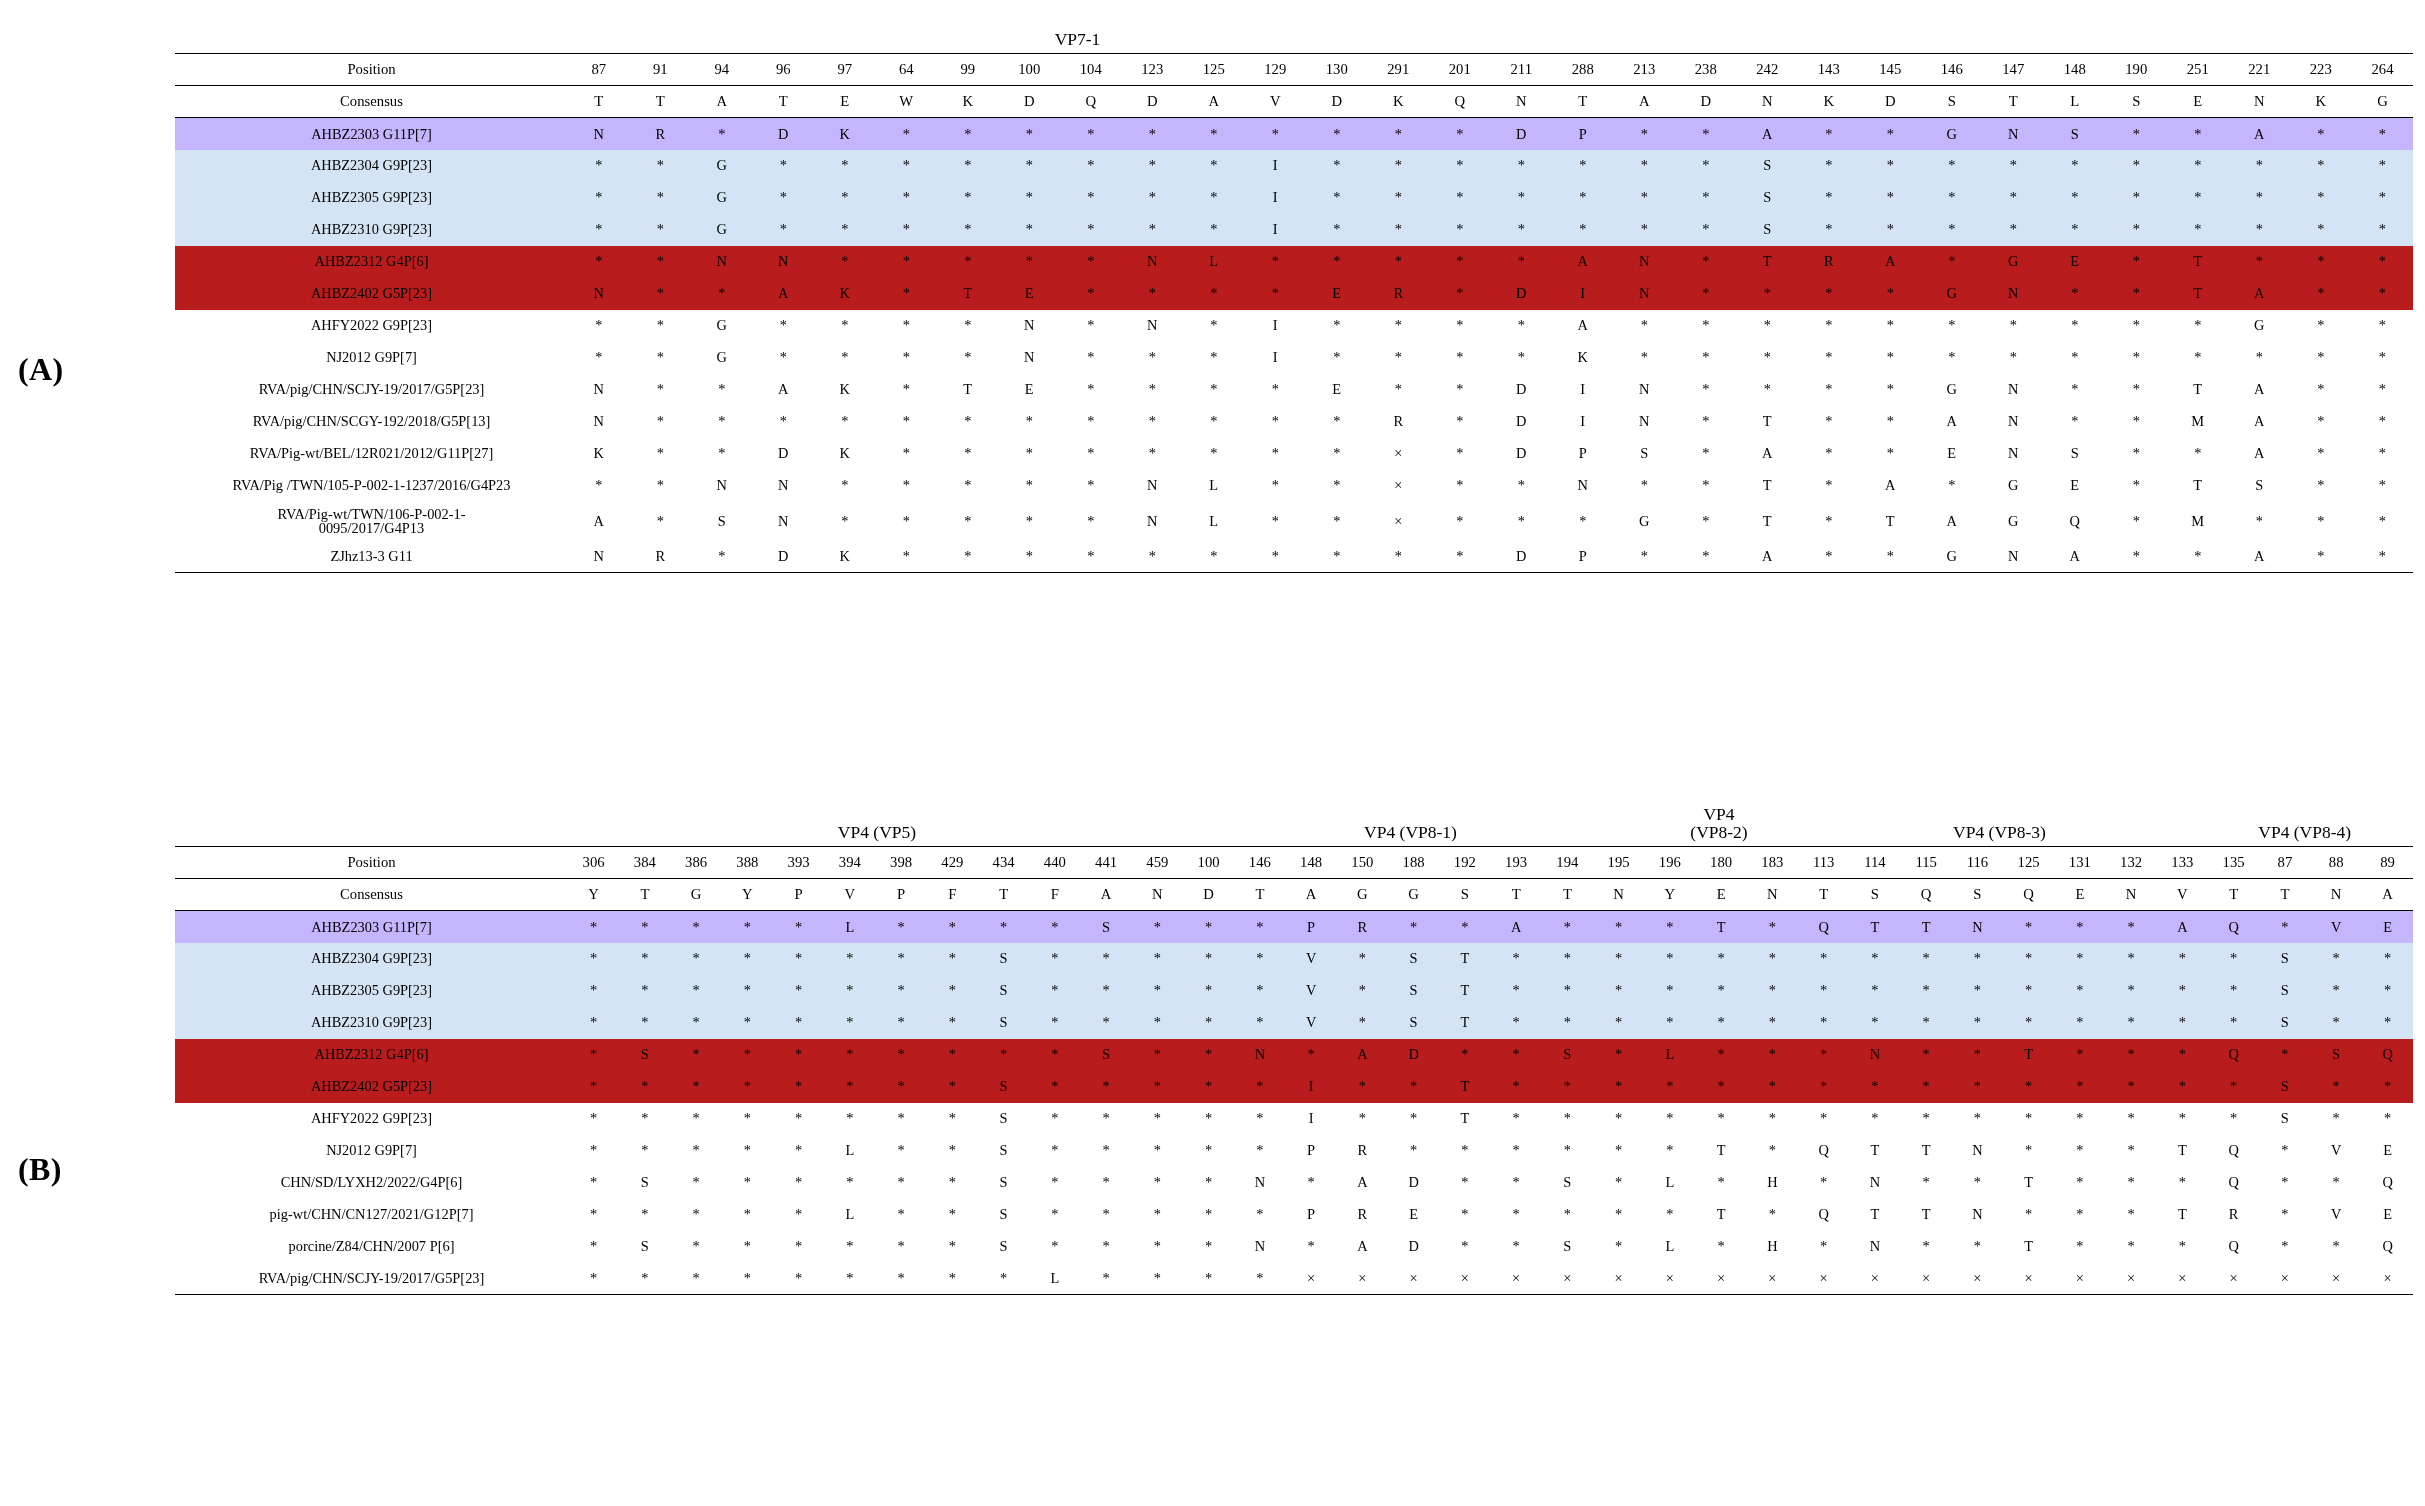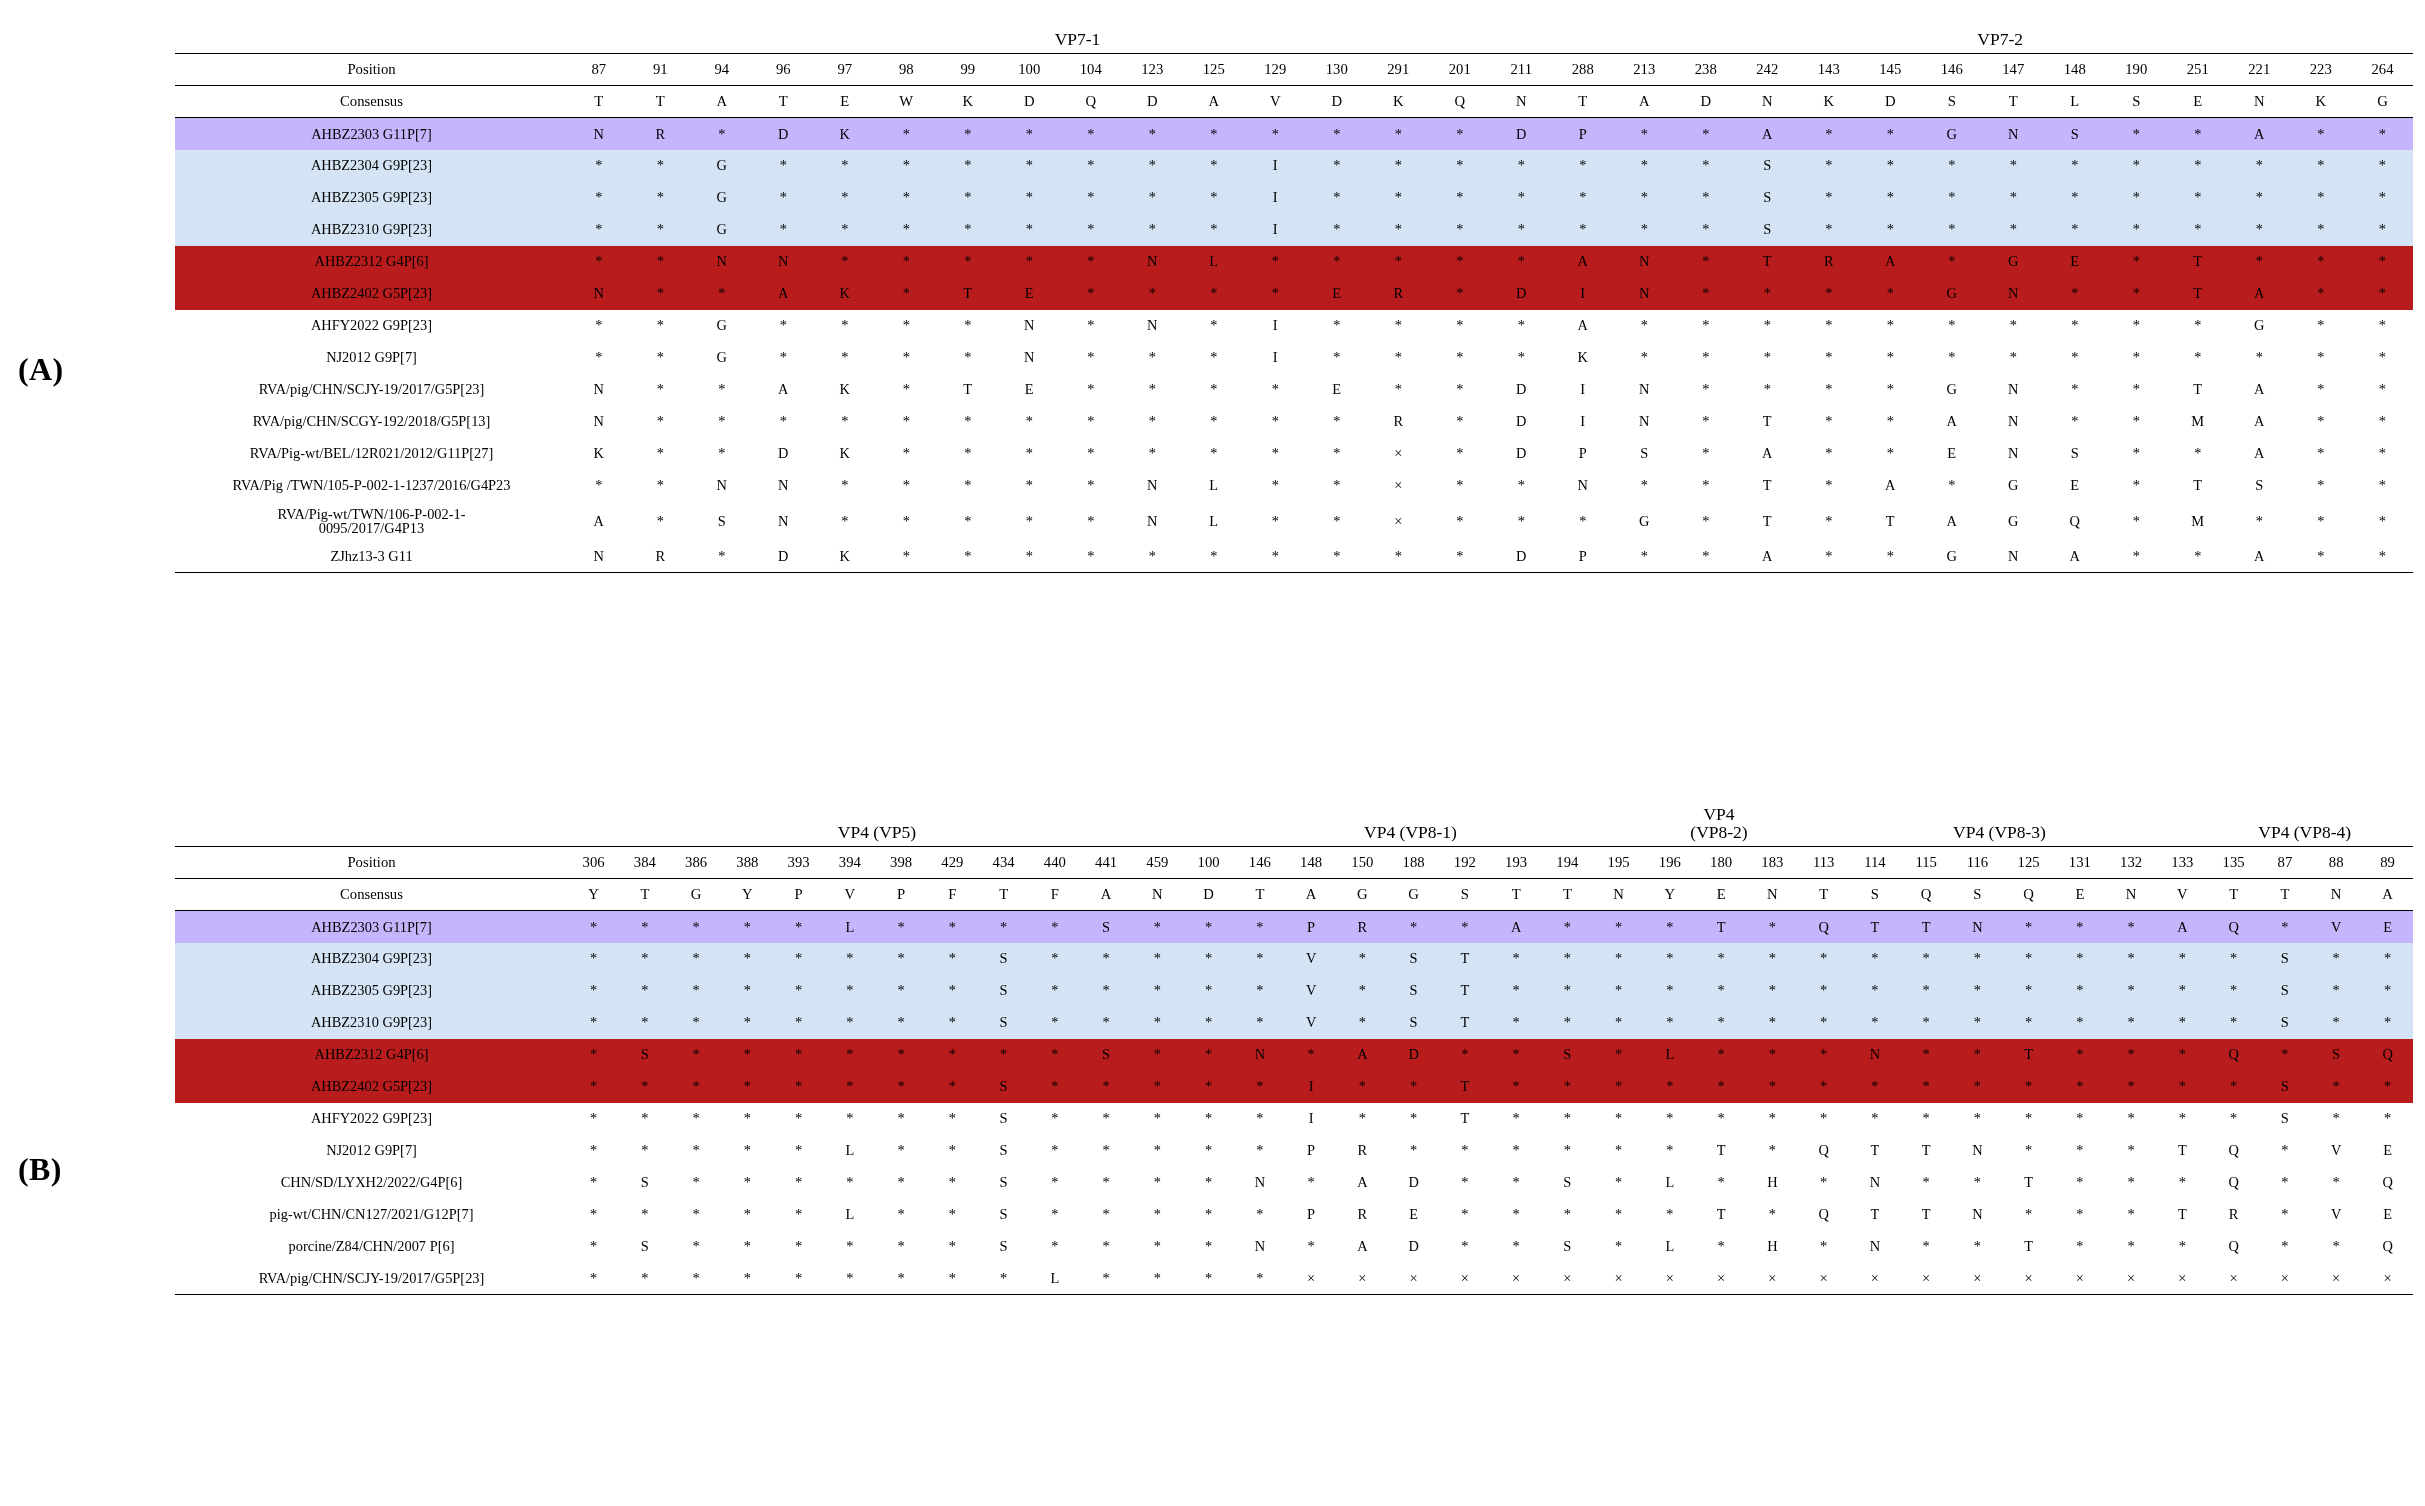--- a/index.html
+++ b/index.html
@@ -115,35 +115,34 @@
 <body>
 
 <div class="figure">
 
   <div class="panel" id="panel-a">
     <div class="panel-letter">(A)</div>
     <div class="panel-body">
       <div class="group-row">
         <div class="group-spacer" style="flex:0 0 393px;"></div>
         <div class="group-label-cell" style="flex:0 0 1019px;">VP7-1</div>
-        <div class="group-label-cell" style="flex:1 1 auto;">VP7-2</div>
       </div>
       <table class="aln" id="table-a">
         <colgroup>
             <col class="labelcol">
           </colgroup>
         <tbody>
             <tr class="row posrow rule-top">
               <td class="rowlabel">Position</td>
               <td class="cell">87</td>
               <td class="cell">91</td>
               <td class="cell">94</td>
               <td class="cell">96</td>
               <td class="cell">97</td>
-              <td class="cell">98</td>
+              <td class="cell">64</td>
               <td class="cell">99</td>
               <td class="cell">100</td>
               <td class="cell">104</td>
               <td class="cell">123</td>
               <td class="cell">125</td>
               <td class="cell">129</td>
               <td class="cell">130</td>
               <td class="cell">291</td>
               <td class="cell">201</td>
               <td class="cell">211</td>

